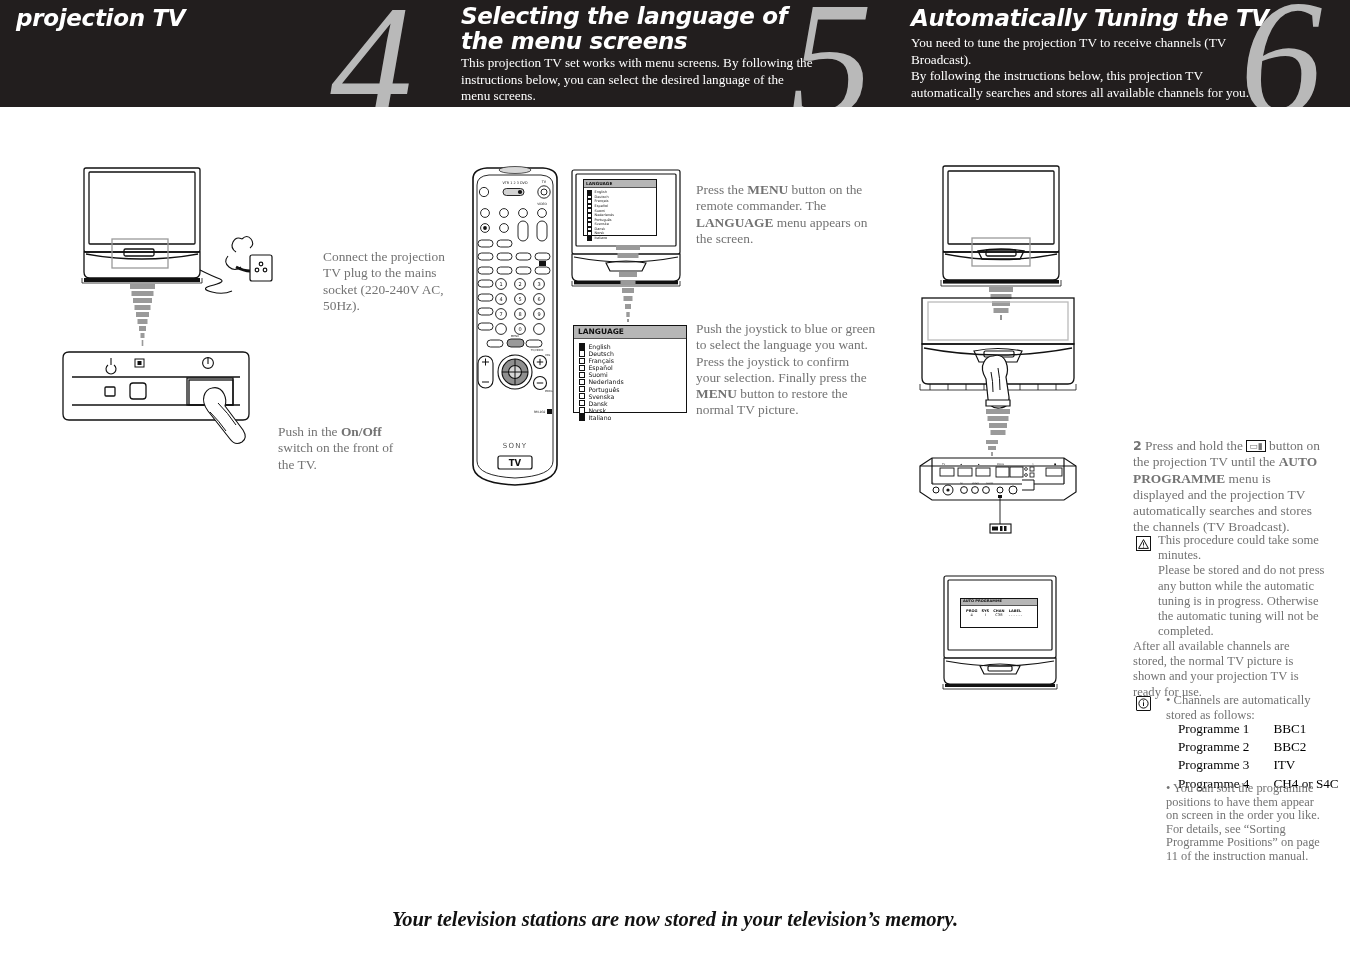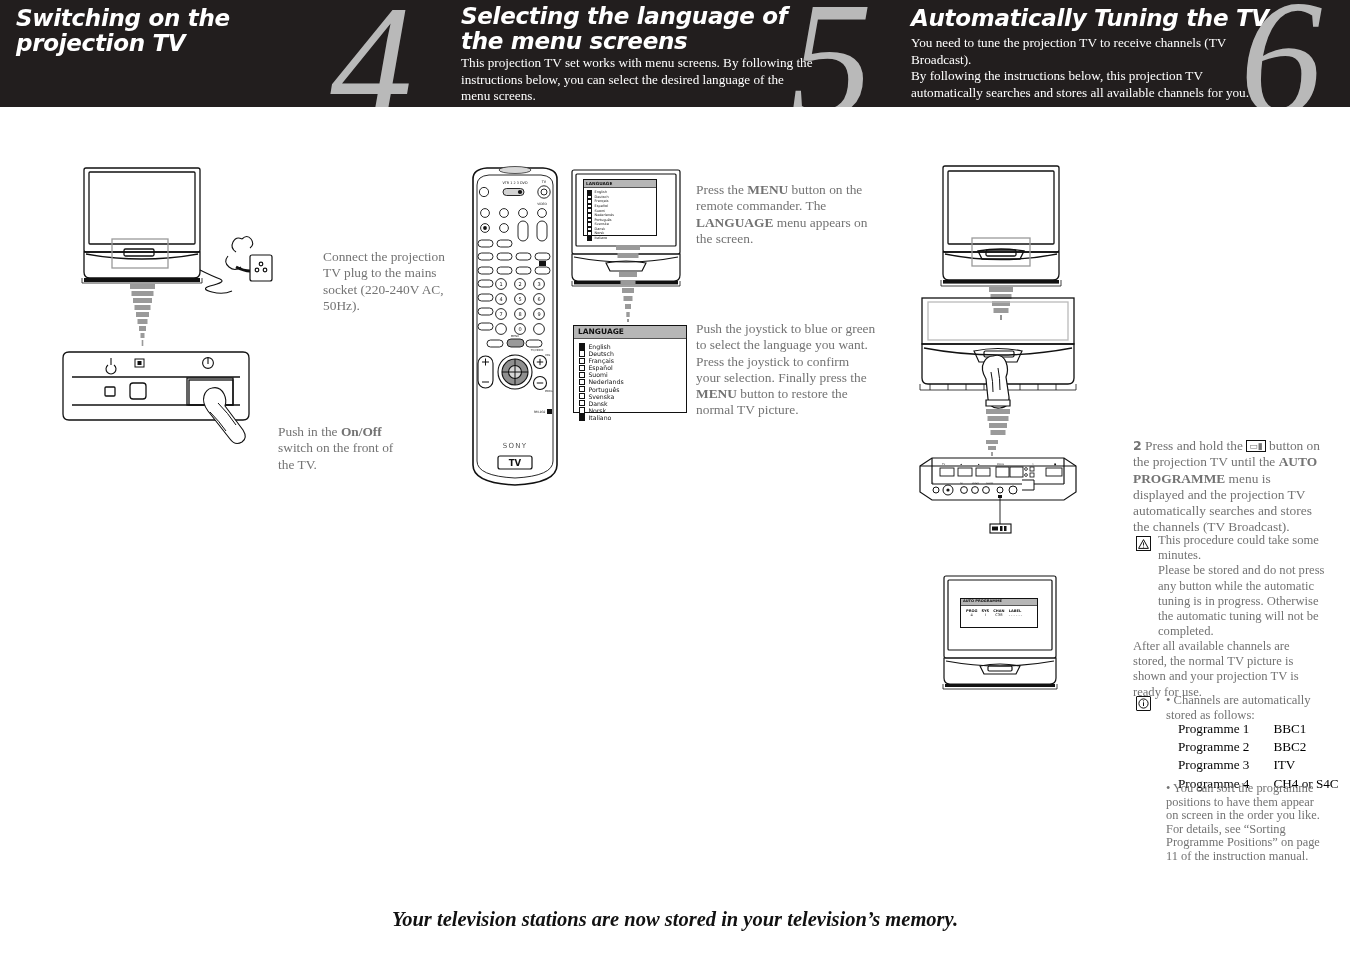--- a/index.html
+++ b/index.html
@@ -88,21 +88,20 @@
 <div class="page">
 
   <div class="header-band">
 
     <div class="bignum n4">4</div>
     <div class="bignum n5">5</div>
     <div class="bignum n6">6</div>
 
     <div class="hdr-col c1">
       <div class="hdr-title" style="left:16px;top:6px;width:300px;">
-        <div>Switching on the</div>
         <div>projection TV</div>
       </div>
     </div>
 
     <div class="hdr-col c2">
       <div class="hdr-title" style="left:11px;top:4px;width:385px;">
         <div>Selecting the language of</div>
         <div>the menu screens</div>
       </div>
       <div class="hdr-sub" style="left:11px;top:55px;width:355px;">This projection TV set works with menu screens. By following the instructions below, you can select the desired language of the menu screens.</div>

